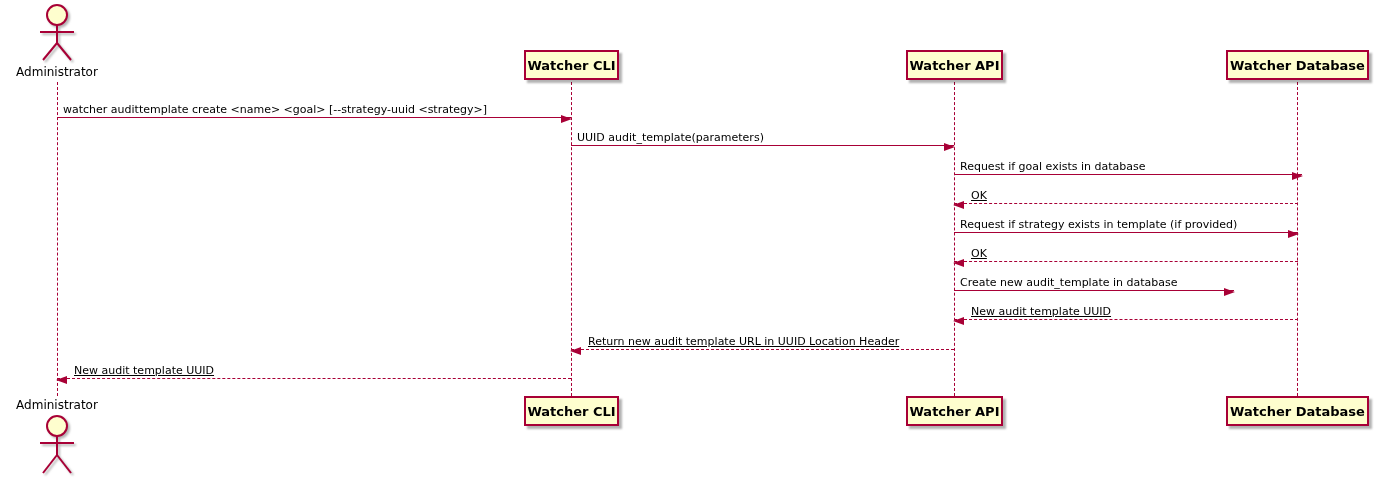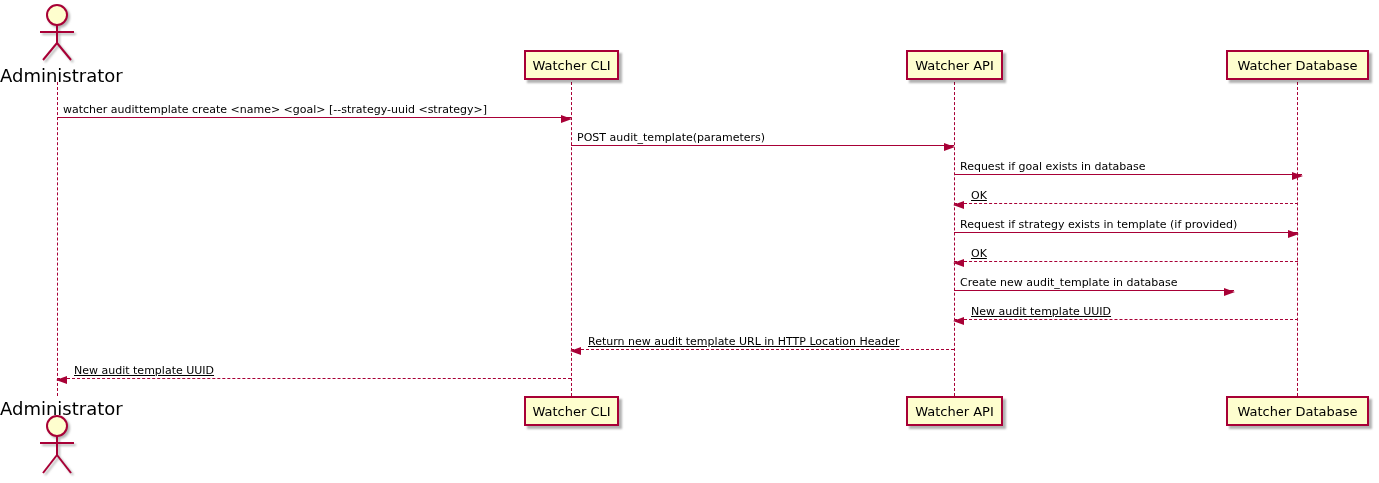--- a/index.html
+++ b/index.html
@@ -21,26 +21,26 @@
     position:absolute;top:82px;height:314px;width:0;
     border-left:1px dashed var(--stroke);
   }
   
   .pbox{
     position:absolute;height:30px;box-sizing:border-box;
     background:var(--fill);
     border:2px solid var(--stroke);
     box-shadow:3px 3px 2px rgba(0,0,0,0.30);
     display:flex;align-items:center;justify-content:center;
-    font-size:13px;white-space:nowrap;
+    font-size:13px;white-space:nowrap;font-weight:bold;
   }
   
   .actor-label{
     position:absolute;left:0;width:114px;text-align:center;
-    font-size:18px;white-space:nowrap;
+    font-size:12px;white-space:nowrap;
   }
   .actor-svg{position:absolute;left:34px;filter:drop-shadow(2px 2px 1px rgba(120,120,120,0.55));}
   
   .msg{position:absolute;height:20px;}
   .msg .line{position:absolute;left:0;right:0;bottom:0;height:0;border-top:1px solid var(--stroke);}
   .msg.dashed .line{border-top-style:dashed;}
   .msg .mtext{position:absolute;bottom:2px;white-space:nowrap;font-size:11px;color:var(--text);}
   .msg.ltr .mtext{left:6px;}
   .msg.rtl .mtext{left:17px;text-decoration:underline;}
   .head{position:absolute;bottom:-5px;width:0;height:0;border-style:solid;border-color:transparent;}
@@ -70,21 +70,21 @@
   <div class="pbox" style="left:906px;top:50px;width:97px">Watcher API</div>
   <div class="pbox" style="left:1226px;top:50px;width:143px">Watcher Database</div>
 
   <div class="msg ltr solid" style="left:57px;top:98px;width:514px">
     <span class="mtext">watcher audittemplate create &lt;name&gt; &lt;goal&gt; [--strategy-uuid &lt;strategy&gt;]</span>
     <i class="line"></i>
     <i class="head right"></i>
   </div>
 
   <div class="msg ltr solid" style="left:571px;top:126px;width:383px">
-    <span class="mtext">POST audit_template(parameters)</span>
+    <span class="mtext">UUID audit_template(parameters)</span>
     <i class="line"></i>
     <i class="head right"></i>
   </div>
 
   <div class="msg ltr solid" style="left:954px;top:155px;width:348px">
     <span class="mtext">Request if goal exists in database</span>
     <i class="line"></i>
     <i class="head right"></i>
   </div>
 
@@ -112,21 +112,21 @@
     <i class="head right"></i>
   </div>
 
   <div class="msg rtl dashed" style="left:954px;top:300px;width:344px">
     <span class="mtext">New audit template UUID</span>
     <i class="line"></i>
     <i class="head left"></i>
   </div>
 
   <div class="msg rtl dashed" style="left:571px;top:330px;width:383px">
-    <span class="mtext">Return new audit template URL in HTTP Location Header</span>
+    <span class="mtext">Return new audit template URL in UUID Location Header</span>
     <i class="line"></i>
     <i class="head left"></i>
   </div>
 
   <div class="msg rtl dashed" style="left:57px;top:359px;width:514px">
     <span class="mtext">New audit template UUID</span>
     <i class="line"></i>
     <i class="head left"></i>
   </div>
 

